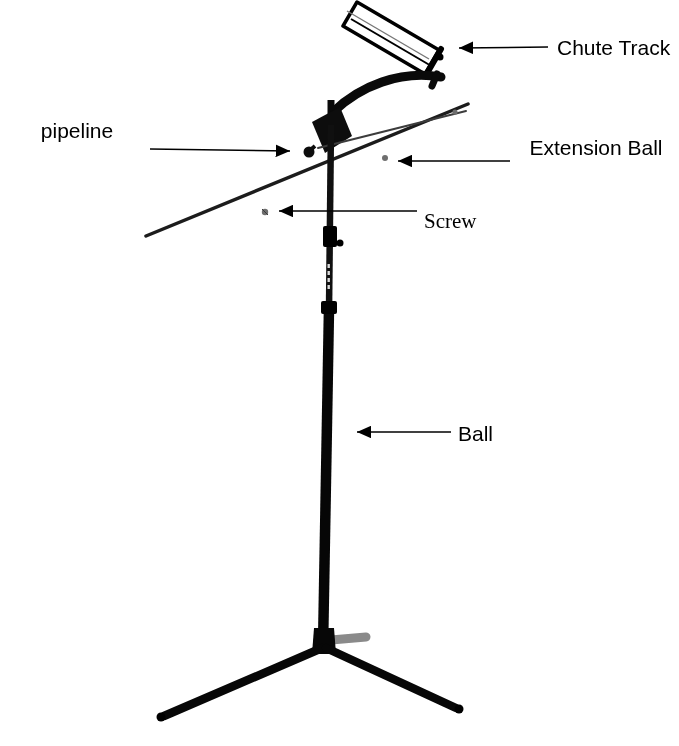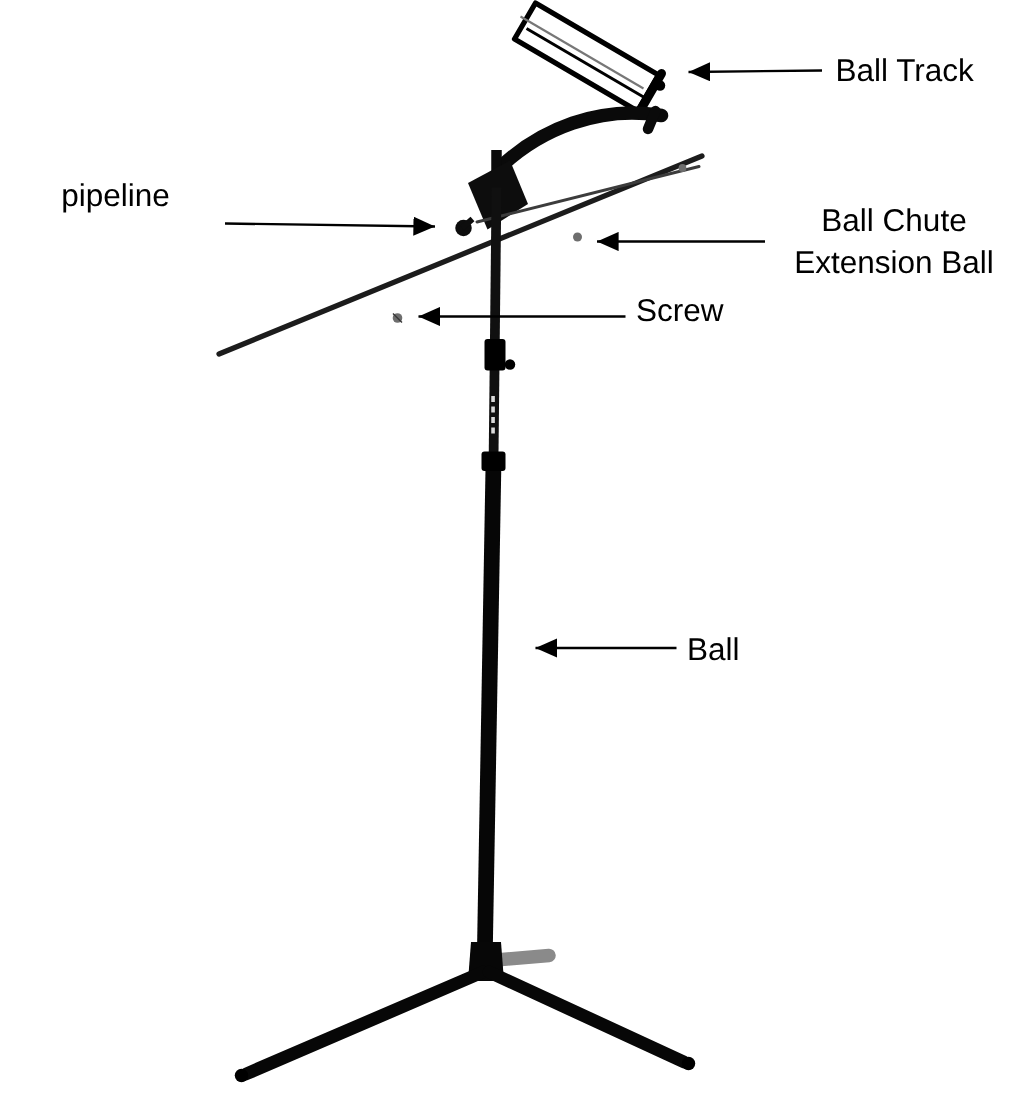--- a/index.html
+++ b/index.html
@@ -92,28 +92,27 @@
 
     <g stroke="#000000" stroke-width="1.6">
       <line x1="548" y1="47" x2="459" y2="48" marker-end="url(#arrow)"></line>
       <line x1="150" y1="149" x2="290" y2="151" marker-end="url(#arrow)"></line>
       <line x1="510" y1="161" x2="398" y2="161" marker-end="url(#arrow)"></line>
       <line x1="417" y1="211" x2="279" y2="211" marker-end="url(#arrow)"></line>
       <line x1="451" y1="432" x2="357" y2="432" marker-end="url(#arrow)"></line>
     </g>
   </svg>
 
-  <div class="label" style="left:557px; top:34px;">Ball Track</div>
+  <div class="label" style="left:557px; top:34px;">Chute Track</div>
 
   <div class="label center" style="left:1px; top:117px; width:152px;">
     <span>pipeline</span>
   </div>
 
   <div class="label center" style="left:512px; top:134px; width:168px;">
-    <span>Ball Chute</span>
     <span>Extension Ball</span>
   </div>
 
-  <div class="label" style="left:424px; top:194px;">Screw</div>
+  <div class="label" style="left:424px; top:208px;font-family:Liberation Serif, serif;">Screw</div>
 
   <div class="label" style="left:458px; top:420px;">Ball</div>
 
 </div>
 
 </body></html>

